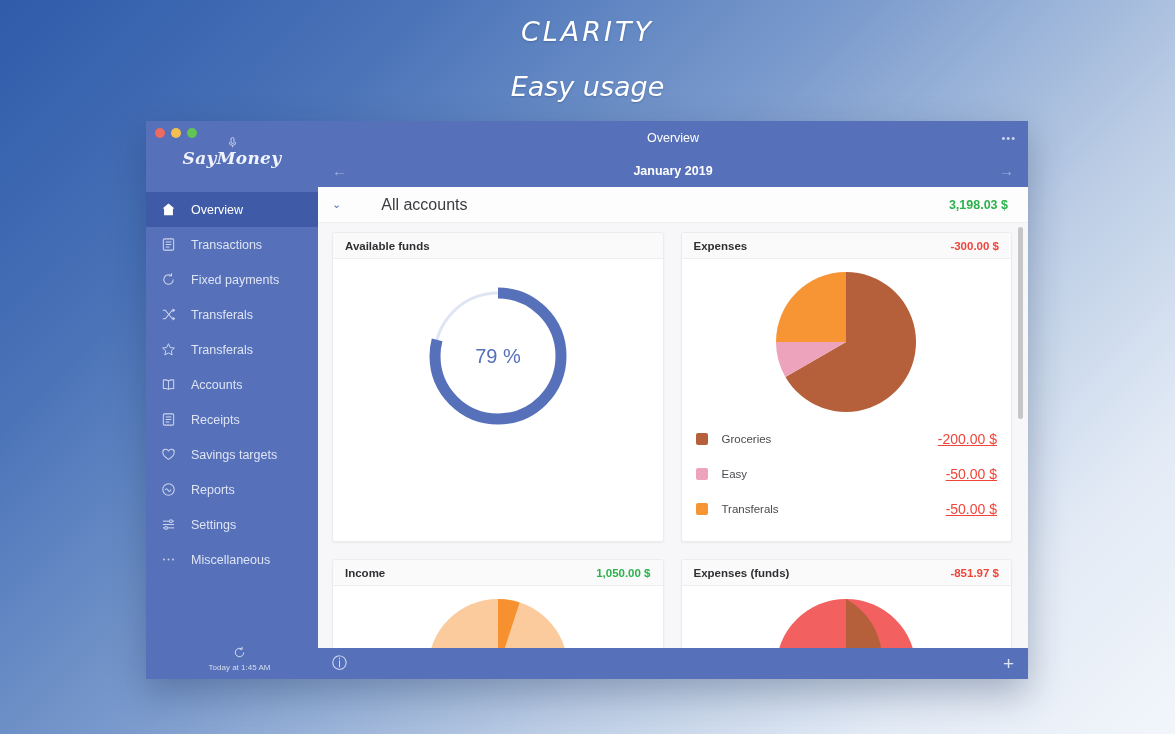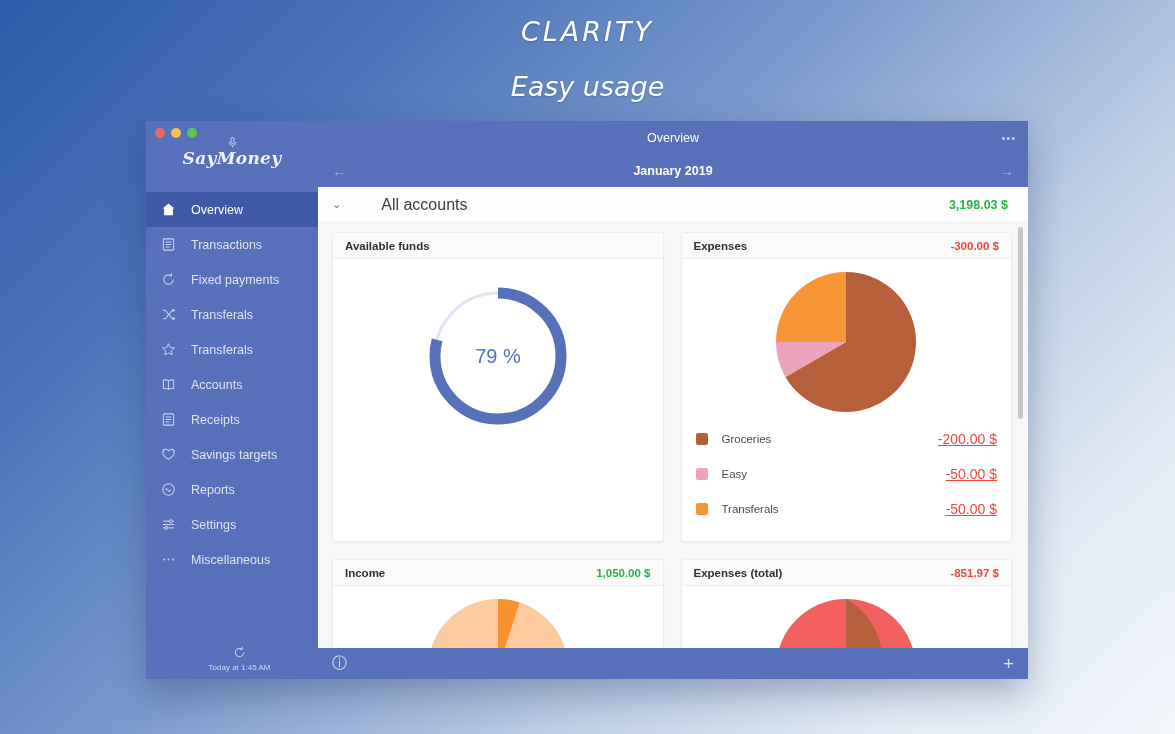--- a/index.html
+++ b/index.html
@@ -330,21 +330,21 @@
               <svg width="146" height="146" viewBox="0 0 146 146">
                 <circle cx="73" cy="73" r="70" fill="#fbcb9e"></circle>
                 <path d="M73 73 L73 3 A70 70 0 0 1 94.6 6.4 Z" fill="#f7902e"></path>
               </svg>
             </div>
           </div>
         </div>
 
         <div class="card tall">
           <div class="card-head">
-            <span class="card-title">Expenses (total)</span>
+            <span class="card-title">Expenses (funds)</span>
             <span class="card-amount neg">-851.97 $</span>
           </div>
           <div class="card-body">
             <div class="pie-wrap">
               <svg width="146" height="146" viewBox="0 0 146 146">
                 <circle cx="73" cy="73" r="70" fill="#f2605f"></circle>
                 <path d="M73 73 L73 3 A70 70 0 0 1 35.4 134.2 Z" fill="#b5603a"></path>
                 <path d="M73 73 L35.4 134.2 A70 70 0 0 1 17.6 118.6 Z" fill="#f79433"></path>
                 <path d="M73 73 L17.6 118.6 A70 70 0 0 1 5.1 88.5 Z" fill="#eda3bc"></path>
               </svg>

